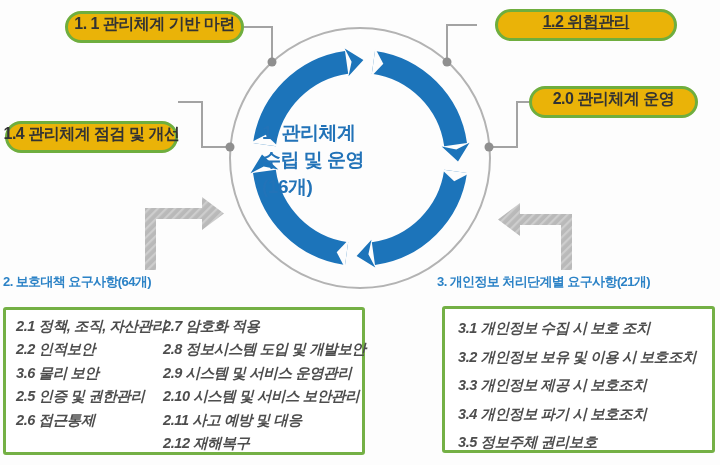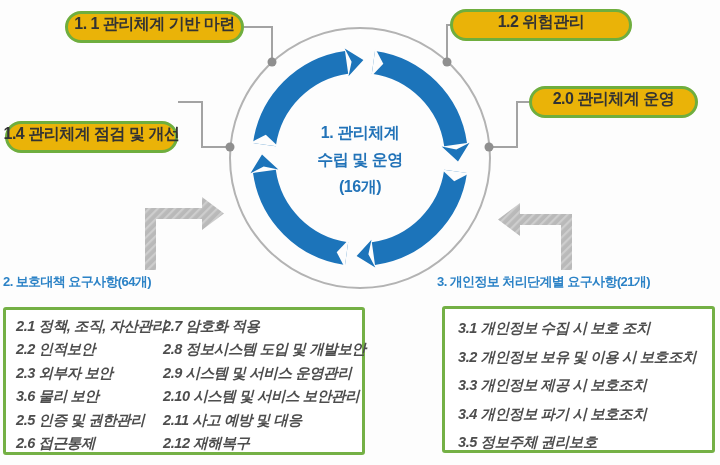--- a/index.html
+++ b/index.html
@@ -9,22 +9,22 @@
   }
   #gfx{position:absolute;left:0;top:0;width:720px;height:465px;}
   .pill{
     position:absolute;box-sizing:border-box;height:32px;
     border:3px solid #6fae3e;border-radius:17px;background:#eab308;
     display:flex;align-items:flex-start;justify-content:center;
     font-size:16px;font-weight:800;color:#333;letter-spacing:-0.5px;white-space:nowrap;
     z-index:3;
   }
   .center-label{
-    position:absolute;left:262px;top:119px;width:196px;text-align:center;
-    font-size:16px;line-height:27px;font-weight:800;color:#2273b8;letter-spacing:-0.5px;z-index:3;
+    position:absolute;left:262px;top:119px;width:196px;
+    font-size:19px;line-height:27px;font-weight:800;color:#2273b8;letter-spacing:-0.5px;z-index:3;
   }
   .section-title{
     position:absolute;font-size:13px;font-weight:800;color:#2b82c6;
     letter-spacing:-0.6px;white-space:nowrap;z-index:3;
   }
   .list-box{
     position:absolute;box-sizing:border-box;background:#fff;
     border:3px solid #74b045;border-radius:3px;z-index:2;font-style:italic;
   }
   .list-col{
@@ -80,42 +80,41 @@
       <polygon points="344.7,48.5 363.4,60.0 348.5,76.3 351.6,61.7"></polygon>
     </g>
 
     <path fill="url(#hatch)" d="M145 270 V208 H202 V197 L224 213.5 L202 230 V219 H156 V270 Z"></path>
     <path fill="url(#hatch)" d="M572 270 V214 H520 V203 L498 219.5 L520 236 V225 H561 V270 Z"></path>
   </svg>
 
   <div class="pill" style="left:65px;top:11px;width:179px;">
     <span>1. 1 관리체계 기반 마련</span>
   </div>
-  <div class="pill" style="left:450px;top:9px;width:182px;">
+  <div class="pill" style="left:495px;top:9px;width:182px;text-decoration:underline;">
     <span>1.2 위험관리</span>
   </div>
   <div class="pill" style="left:529px;top:86px;width:169px;">
     <span>2.0 관리체계 운영</span>
   </div>
   <div class="pill" style="left:5px;top:86px;width:173px;margin-top:35px;">
     <span>1.4 관리체계 점검 및 개선</span>
   </div>
 
   <div class="center-label">
     <div>1. 관리체계</div>
     <div>수립 및 운영</div>
     <div>(16개)</div>
   </div>
 
   <div class="section-title" style="left:3px;top:273px;">2. 보호대책 요구사항(64개)</div>
   <div class="list-box" style="left:3px;top:307px;width:362px;height:148px;">
     <div class="list-col rows23" style="left:10px;top:5px;">
       <div class="li">2.1 정책, 조직, 자산관리</div>
       <div class="li">2.2 인적보안</div>
-      <div class="li">2.3 외부자 보안</div>
       <div class="li">3.6 물리 보안</div>
       <div class="li">2.5 인증 및 권한관리</div>
       <div class="li">2.6 접근통제</div>
     </div>
     <div class="list-col rows23" style="left:157px;top:5px;">
       <div class="li">2.7 암호화 적용</div>
       <div class="li">2.8 정보시스템 도입 및 개발보안</div>
       <div class="li">2.9 시스템 및 서비스 운영관리</div>
       <div class="li">2.10 시스템 및 서비스 보안관리</div>
       <div class="li">2.11 사고 예방 및 대응</div>

